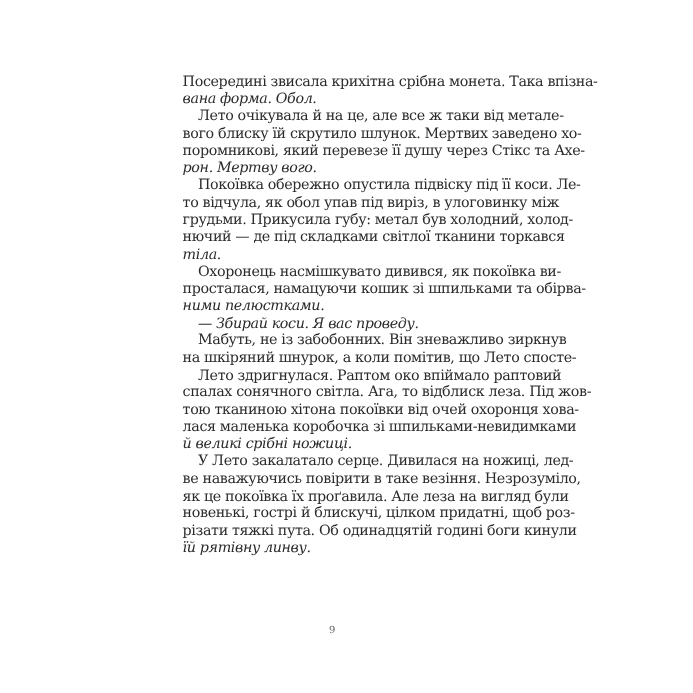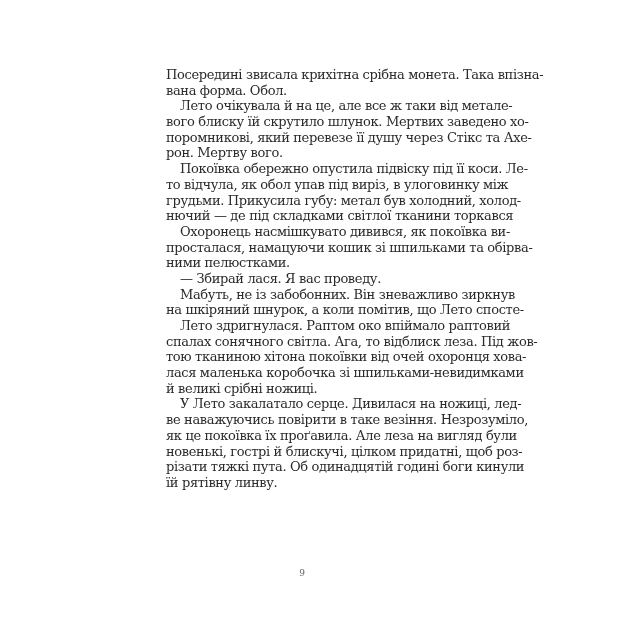--- a/index.html
+++ b/index.html
@@ -7,21 +7,21 @@
   .page {
     position: absolute; left: 0; top: 0; width: 630px; height: 630px; background: #ffffff;
   }
   .text-block {
     position: absolute; left: 166px; top: 67px; width: 282px;
     font-family: "DejaVu Serif", serif;
     font-size: 13px; line-height: 15.7px; color: #2a2a2a;
     letter-spacing: -0.35px;
   }
   .line { display: block; white-space: nowrap; text-align: justify; text-align-last: justify; height: 15.7px; }
-  .line.last { text-align-last: left; }
+  .line.last { text-align-last: left; font-style: italic; }
   .line.indent { padding-left: 14px; }
   .page-number {
     position: absolute; left: 296px; top: 568px; width: 12px; text-align: center;
     font-family: "DejaVu Serif", serif; font-size: 9px; color: #666666;
   }
 </style>
 </head>
 <body>
 
 <div class="page">
@@ -29,24 +29,25 @@
       <span class="line">Посередині звисала крихітна срібна монета. Така впізна-</span>
       <span class="line last">вана форма. Обол.</span>
       <span class="line indent">Лето очікувала й на це, але все ж таки від метале-</span>
       <span class="line">вого блиску їй скрутило шлунок. Мертвих заведено хо-</span>
       <span class="line">поромникові, який перевезе її душу через Стікс та Ахе-</span>
       <span class="line last">рон. Мертву вого.</span>
       <span class="line indent">Покоївка обережно опустила підвіску під її коси. Ле-</span>
       <span class="line">то відчула, як обол упав під виріз, в улоговинку між</span>
       <span class="line">грудьми. Прикусила губу: метал був холодний, холод-</span>
       <span class="line">нючий — де під складками світлої тканини торкався</span>
+      <span class="line last">тіла.</span>
       <span class="line indent">Охоронець насмішкувато дивився, як покоївка ви-</span>
       <span class="line">просталася, намацуючи кошик зі шпильками та обірва-</span>
       <span class="line last">ними пелюстками.</span>
-      <span class="line indent last">— Збирай лася. Я вас проведу.</span>
+      <span class="line indent last">— Збирай коси. Я вас проведу.</span>
       <span class="line indent">Мабуть, не із забобонних. Він зневажливо зиркнув</span>
       <span class="line">на шкіряний шнурок, а коли помітив, що Лето спосте-</span>
       <span class="line indent">Лето здригнулася. Раптом око впіймало раптовий</span>
       <span class="line">спалах сонячного світла. Ага, то відблиск леза. Під жов-</span>
       <span class="line">тою тканиною хітона покоївки від очей охоронця хова-</span>
       <span class="line">лася маленька коробочка зі шпильками-невидимками</span>
       <span class="line last">й великі срібні ножиці.</span>
       <span class="line indent">У Лето закалатало серце. Дивилася на ножиці, лед-</span>
       <span class="line">ве наважуючись повірити в таке везіння. Незрозуміло,</span>
       <span class="line">як це покоївка їх проґавила. Але леза на вигляд були</span>

